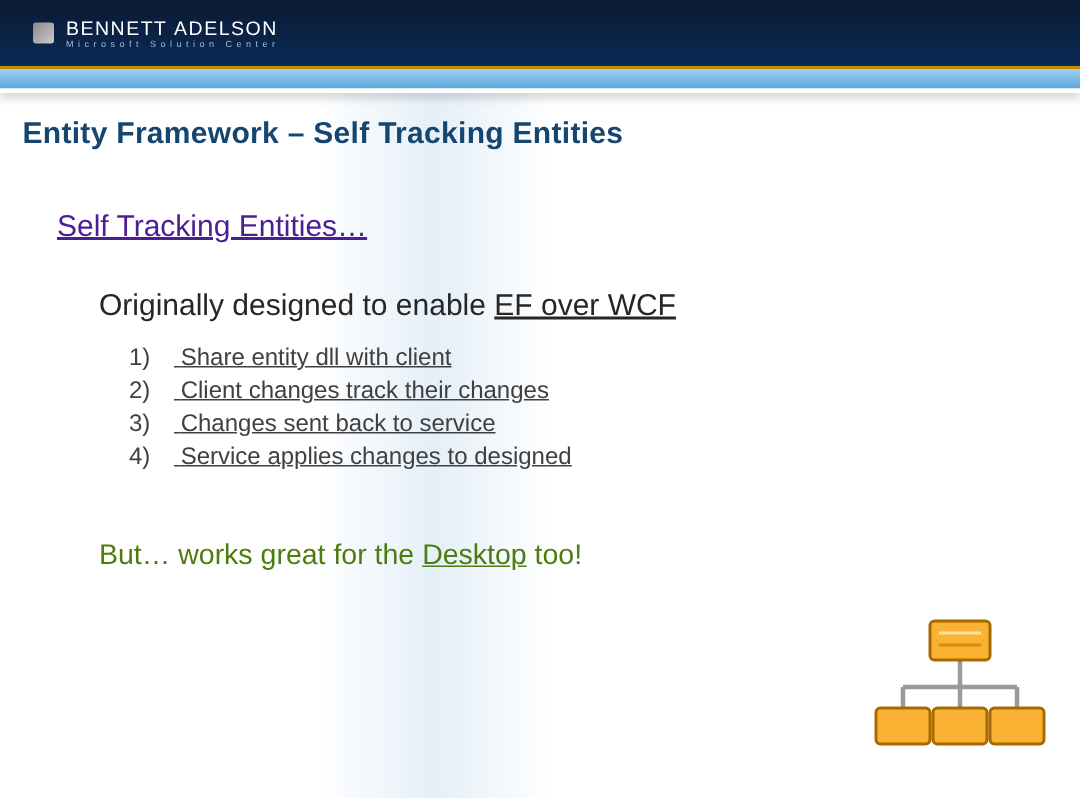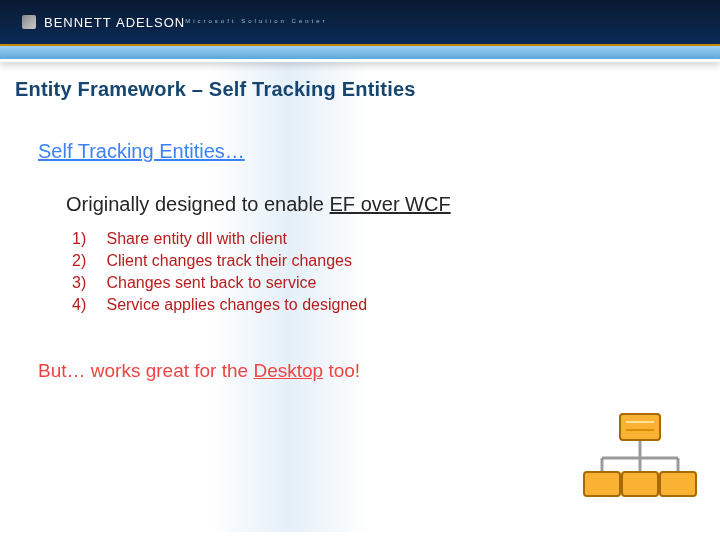--- a/index.html
+++ b/index.html
@@ -17,21 +17,21 @@
   }
   .logo {
     display: flex; align-items: center;
     color: #ffffff;
   }
   .logo-mark {
     width: 14px; height: 14px; margin-right: 8px;
     background: linear-gradient(135deg, #888 0%, #ccc 100%);
     border-radius: 2px;
   }
-  .logo-text { display: flex; flex-direction: row; line-height: 1; }
+  .logo-text { display: flex; flex-direction: column; line-height: 1; }
   .logo-name { font-size: 13px; letter-spacing: 1px; }
   .logo-sub  { font-size: 6px; letter-spacing: 3px; color: #9fbcd8; margin-top: 2px; }
   .logo-b { font-weight: 400; }
   .logo-a { font-weight: 300; }
   .sublines {
     position: absolute; top: 44px; left: 0; width: 100%;
   }
   .thinline { height: 2px; background: #c48a00; }
   .bluebar  {
     height: 16px;
@@ -41,39 +41,39 @@
   }
   
   .title {
     position: absolute; top: 78px; left: 15px;
     font-size: 20px; font-weight: bold; color: #16466f;
     letter-spacing: 0.2px;
   }
   
   .content { position: absolute; top: 140px; left: 38px; right: 30px; color: #333; }
   .subhead {
-    font-size: 20px; color: #3b82f6;
+    font-size: 20px; color: #4c1d95;
     text-decoration: underline;
     margin-bottom: 30px;
   }
   .intro {
     font-size: 20px; color: #262626;
     margin-left: 28px; margin-bottom: 14px;
   }
   .underline { text-decoration: underline; }
   ol.steps {
     list-style: none;
-    margin-left: 34px;
-    font-size: 16px; color: #b91c1c;
+    margin-left: 48px;
+    font-size: 16px; color: #404040; text-decoration: underline;
   }
   ol.steps li { margin-bottom: 4px; }
   ol.steps .num { display: inline-block; width: 30px; }
   .closing {
-    font-size: 19px; color: #ef4444;
-    margin-top: 46px;
+    font-size: 19px; color: #4d7c0f;
+    margin-left: 28px; margin-top: 46px;
   }
   
   .tree {
     position: absolute; right: 20px; bottom: 20px;
     width: 120px; height: 120px;
   }
   
   .streak {
     position: absolute; top: 62px; left: 210px; width: 160px; height: 470px;
     background: linear-gradient(to right, rgba(180,210,235,0) 0%, rgba(180,210,235,0.35) 50%, rgba(180,210,235,0) 100%);

